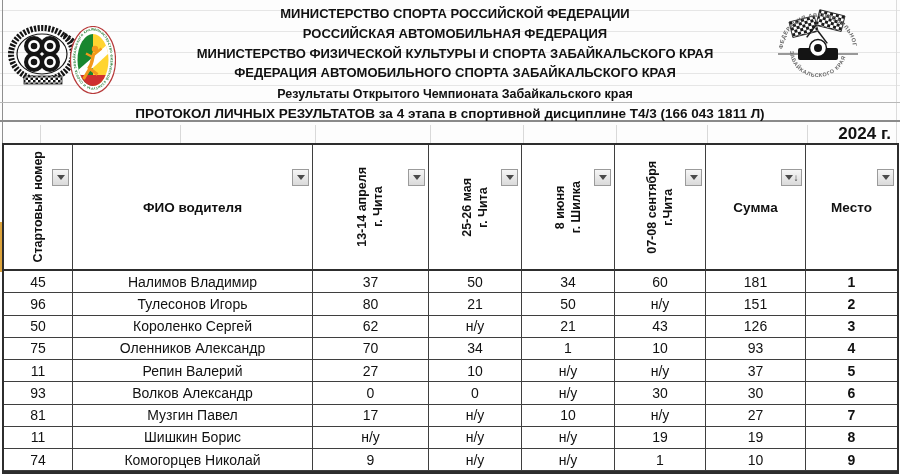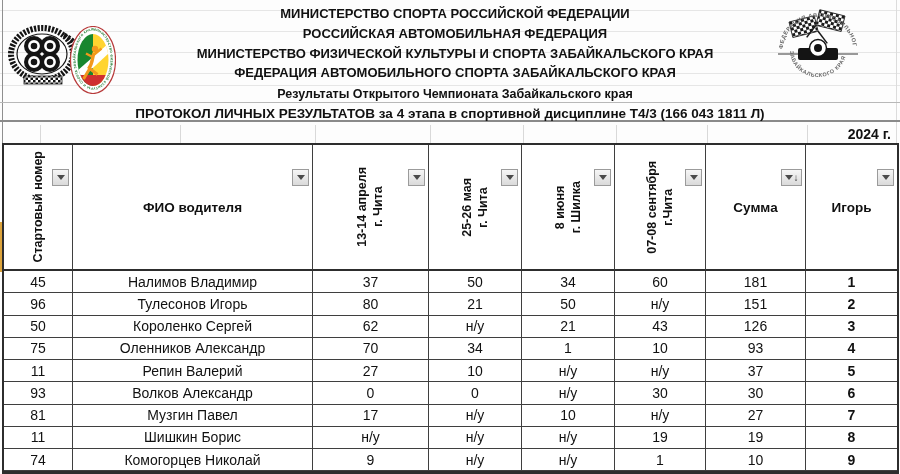--- a/index.html
+++ b/index.html
@@ -14,21 +14,21 @@
 
   
   .doc-head{position:absolute;left:20px;top:0;width:870px;text-align:center;}
   .hl{position:absolute;left:0;width:100%;font-weight:700;font-size:13px;line-height:18px;}
   .hl1{top:5px;}.hl2{top:25px;}.hl3{top:45px;}.hl4{top:64px;}
   .hl5{top:85px;font-size:12.5px;text-align:center;}
   .protocol-row{position:absolute;left:0;top:102px;width:900px;height:20px;line-height:21px;
     text-align:center;font-weight:700;font-size:13.5px;border-top:1px solid #b8b8b8;
     border-bottom:2px solid #8a8a8a;box-sizing:border-box;}
   .year-row{position:absolute;left:0;top:125px;width:900px;height:18px;line-height:18px;
-    text-align:right;font-weight:700;font-size:14px;padding-right:9px;box-sizing:border-box;}
+    text-align:right;font-weight:700;font-size:17px;padding-right:9px;box-sizing:border-box;}
   .year-v{top:125px;height:18px;background:#d9d9d9;}
 
   
   .sheet-table{position:absolute;left:2px;top:143px;width:897px;height:331px;box-sizing:border-box;
     border:2px solid #2d2d2d;border-bottom-width:3px;background:#fff;
     --cols:69px 240px 116px 93px 93px 91px 100px 1fr;}
   .thead{display:grid;grid-template-columns:var(--cols);height:126px;}
   .hcell{position:relative;border-right:1.5px solid #3f3f3f;border-bottom:2px solid #2d2d2d;box-sizing:border-box;}
   .hcell:last-child{border-right:none;}
   .vwrap{position:absolute;inset:0;display:flex;align-items:center;justify-content:center;}
@@ -217,21 +217,21 @@
           </div>
       </div>
       <div class="hcell">
         <div class="hcenter">Сумма</div>
         <div class="fbtn wide">
             <span class="tri"></span>
             <span class="sortmark">↓</span>
           </div>
       </div>
       <div class="hcell">
-        <div class="hcenter">Игорь</div>
+        <div class="hcenter">Место</div>
         <div class="fbtn">
             <span class="tri"></span>
           </div>
       </div>
     </div>
     <div class="tbody">
         <div class="trow"><div class="tcell c0">45</div><div class="tcell c1">Налимов Владимир</div><div class="tcell c2">37</div><div class="tcell c3">50</div><div class="tcell c4">34</div><div class="tcell c5">60</div><div class="tcell c6">181</div><div class="tcell c7">1</div></div>
         <div class="trow"><div class="tcell c0">96</div><div class="tcell c1">Тулесонов Игорь</div><div class="tcell c2">80</div><div class="tcell c3">21</div><div class="tcell c4">50</div><div class="tcell c5">н/у</div><div class="tcell c6">151</div><div class="tcell c7">2</div></div>
         <div class="trow"><div class="tcell c0">50</div><div class="tcell c1">Короленко Сергей</div><div class="tcell c2">62</div><div class="tcell c3">н/у</div><div class="tcell c4">21</div><div class="tcell c5">43</div><div class="tcell c6">126</div><div class="tcell c7">3</div></div>
         <div class="trow"><div class="tcell c0">75</div><div class="tcell c1">Оленников Александр</div><div class="tcell c2">70</div><div class="tcell c3">34</div><div class="tcell c4">1</div><div class="tcell c5">10</div><div class="tcell c6">93</div><div class="tcell c7">4</div></div>

